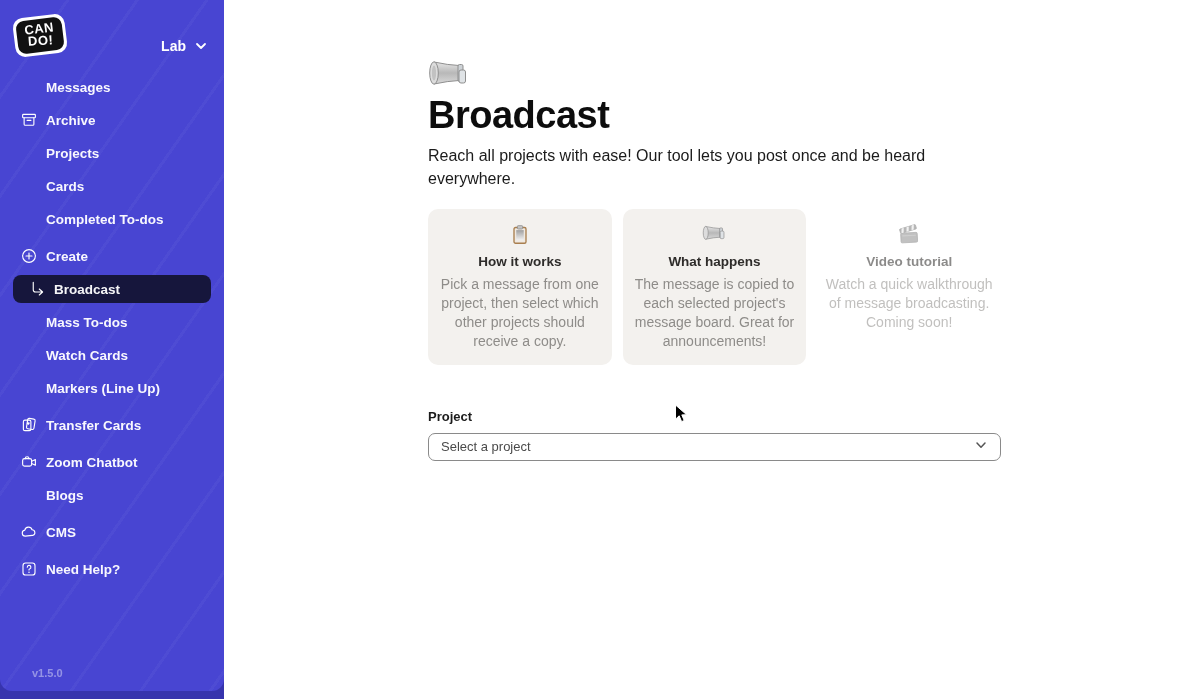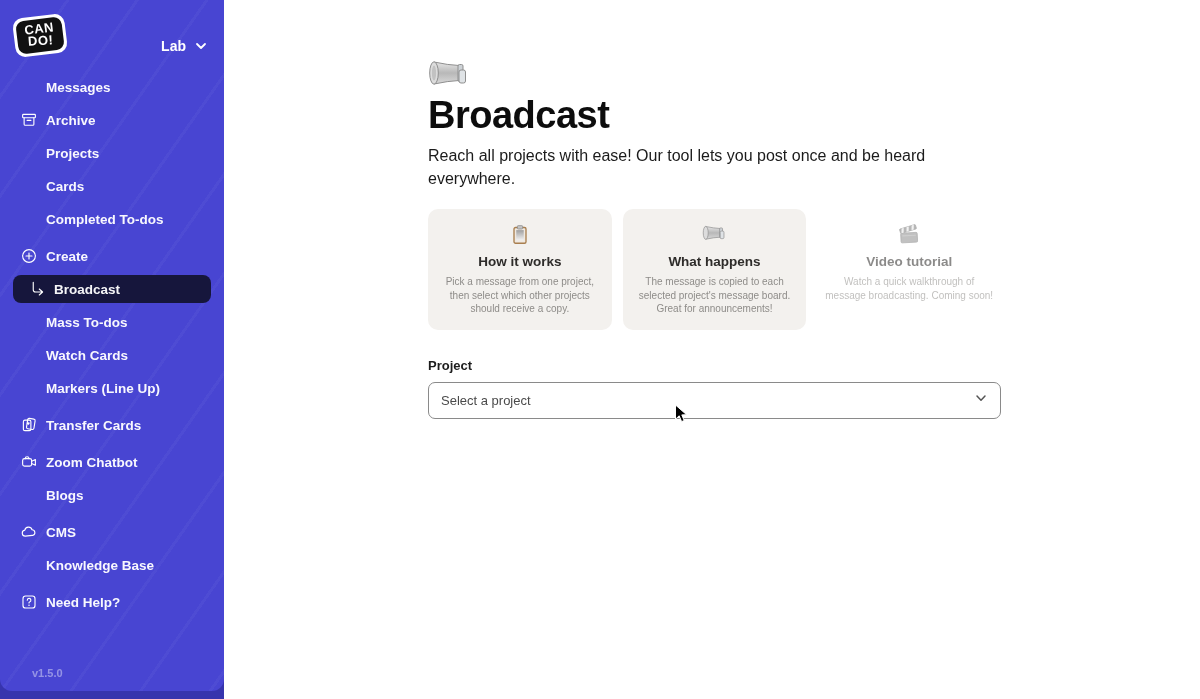--- a/index.html
+++ b/index.html
@@ -45,25 +45,25 @@
   .page-title { font-size:38px; font-weight:800; color:#0d0d0d; letter-spacing:-0.5px;
     line-height:1.05; margin-bottom:8px; }
   .page-subtitle { font-size:16px; color:#1b1b1b; line-height:1.45; max-width:500px; margin-bottom:19px; }
 
   .cards { display:flex; gap:11px; }
   .card { flex:1; background:#f3f1ee; border-radius:10px; min-height:114px;
     padding:14px 7px; text-align:center; }
   .card.ghost { background:transparent; opacity:0.55; }
   .card .card-icon { height:24px; display:flex; justify-content:center; margin-bottom:7px; }
   .card .card-title { font-size:13.5px; font-weight:bold; color:#2e2c2a; margin-bottom:6px; }
-  .card .card-body { font-size:10px; color:#8e8c89; line-height:1.35; }
-
-  .form-section { margin-top:28px; }
+  .card .card-body { font-size:14px; color:#8e8c89; line-height:1.35; }
+
+  .form-section { margin-top:44px; }
   .form-label { font-size:13px; font-weight:bold; color:#1c1c1c; margin-bottom:9px; }
-  .select { width:573px; height:37px; border:1px solid #8a8a8a; border-radius:7px;
+  .select { width:573px; height:28px; border:1px solid #8a8a8a; border-radius:7px;
     display:flex; align-items:center; justify-content:space-between; padding:0 12px;
     background:#ffffff; cursor:pointer; }
   .select-value { font-size:13px; color:#4a4a4a; }
 
   
   .cursor { position:absolute; left:674px; top:404px; pointer-events:none; }
 </style>
 </head>
 <body>
 
@@ -158,23 +158,20 @@
         <div class="side-item sub">
           <span>Blogs</span>
         </div>
         <div class="side-item top group-start">
           <span class="ic">
             <svg width="18" height="18" viewBox="0 0 24 24">
               <path d="M7 17.5 a4 4 0 0 1 -.6 -7.95 a5 5 0 0 1 9.7 -.6 a3.8 3.8 0 0 1 1.4 7.3 q-.5 .25 -1.2 .25 Z" fill="none" stroke="#ffffff" stroke-width="1.5" stroke-linecap="round" stroke-linejoin="round"></path>
             </svg>
           </span>
           <span>CMS</span>
-        </div>
-        <div class="side-item sub">
-          <span>Knowledge Base</span>
         </div>
         <div class="side-item top group-start">
           <span class="ic">
             <svg width="18" height="18" viewBox="0 0 24 24">
               <rect x="4" y="4" width="16" height="16" rx="3.5" fill="none" stroke="#ffffff" stroke-width="1.5" stroke-linecap="round" stroke-linejoin="round"></rect>
               <path d="M9.7 9.6 a2.4 2.4 0 1 1 3 2.3 q-.7 .2 -.7 1.1 v.4" fill="none" stroke="#ffffff" stroke-width="1.5" stroke-linecap="round" stroke-linejoin="round"></path>
               <circle cx="12" cy="16.3" r="1" fill="#ffffff"></circle>
             </svg>
           </span>
           <span>Need Help?</span>

